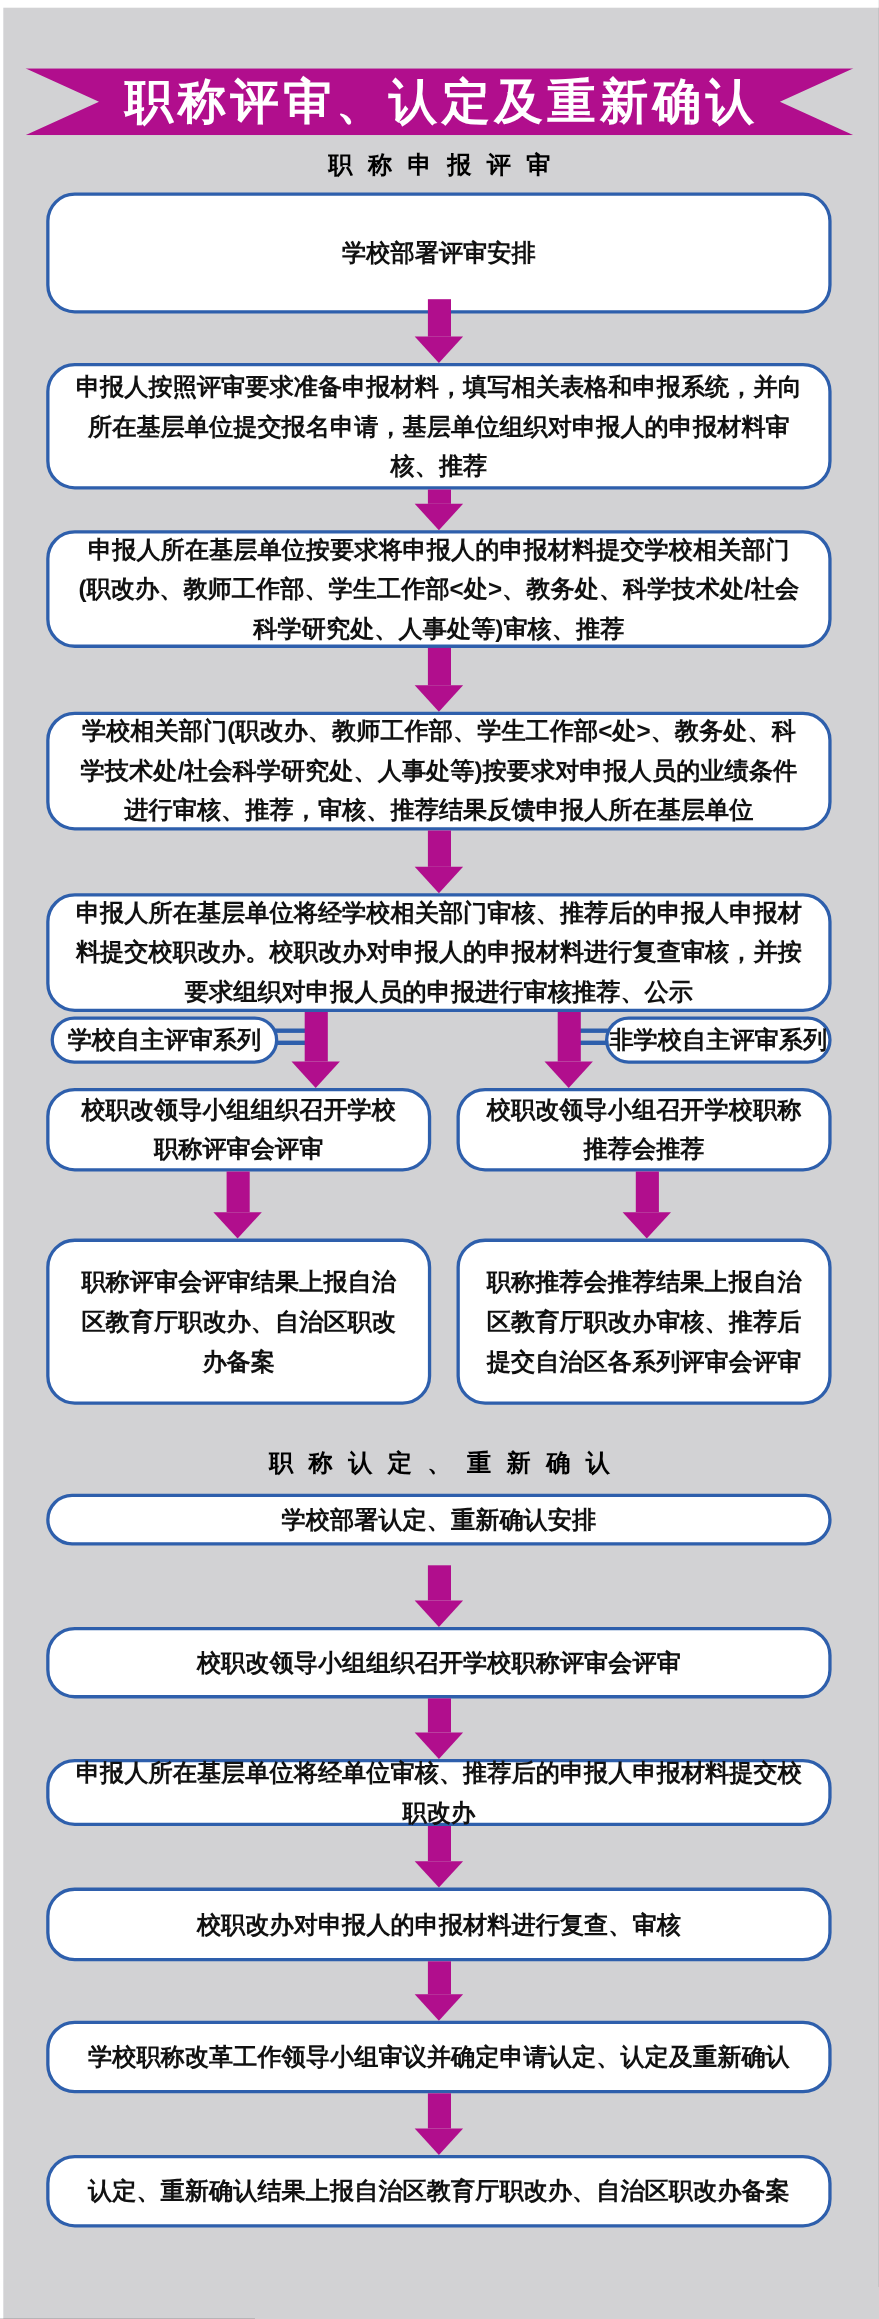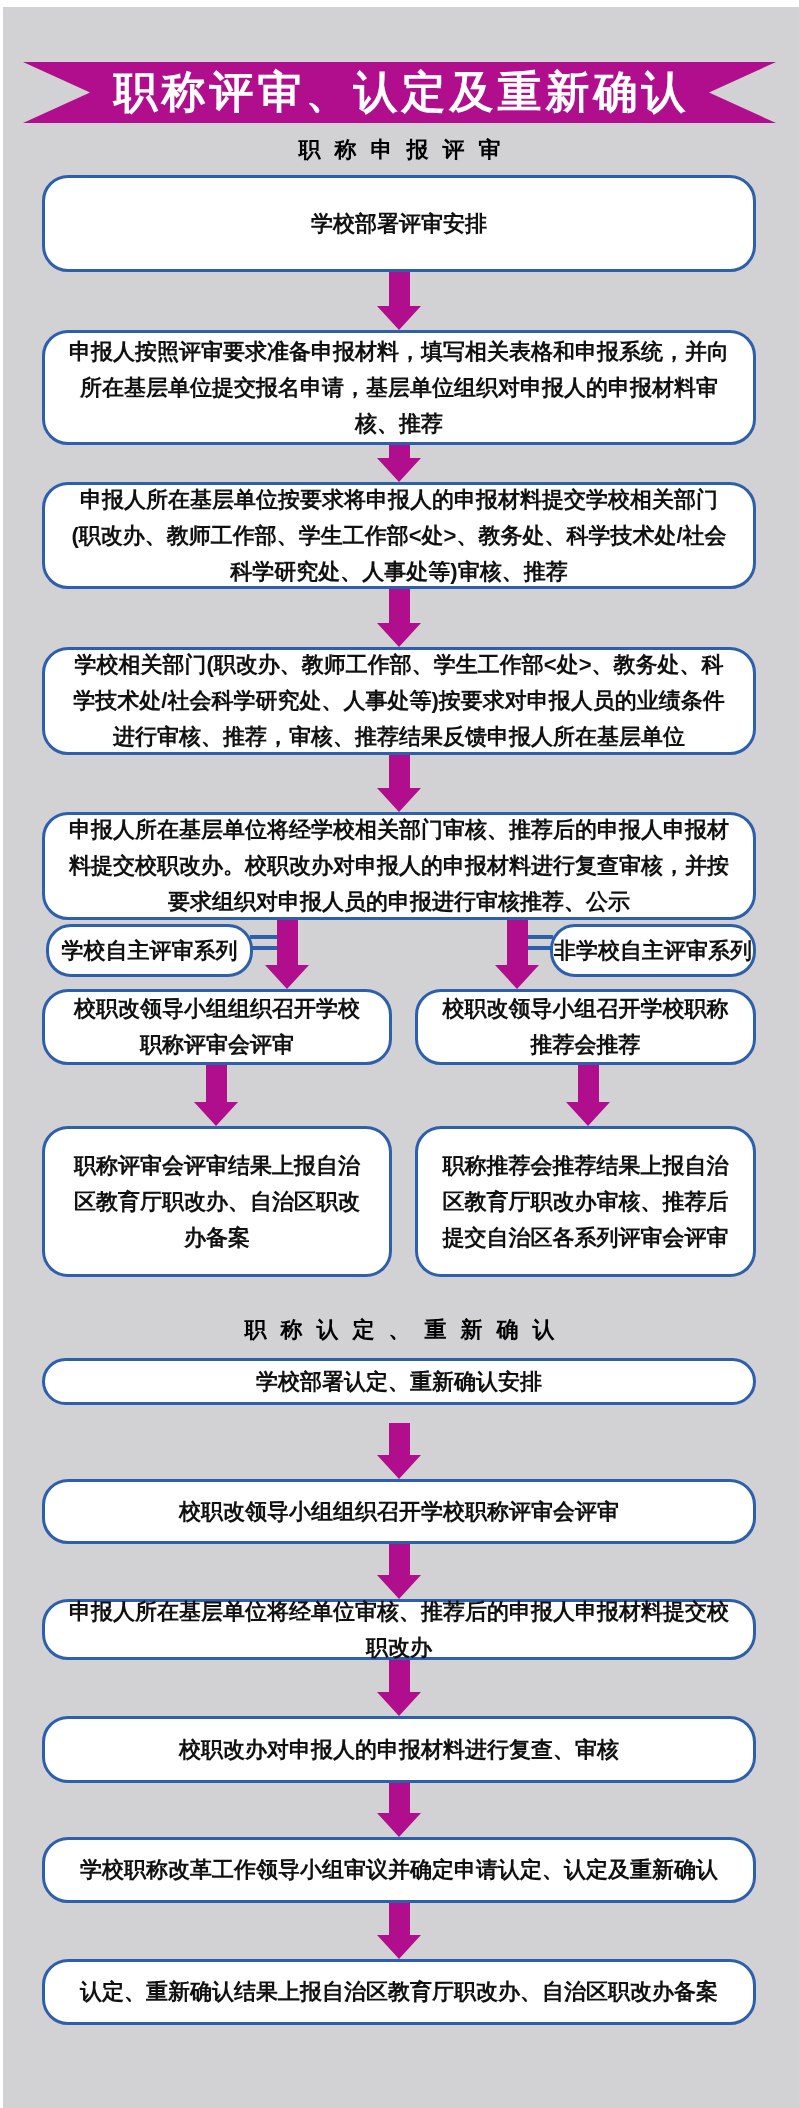--- a/index.html
+++ b/index.html
@@ -38,21 +38,21 @@
     display:flex;align-items:center;justify-content:center;
     text-align:center;color:var(--ink);
     font-size:22px;font-weight:700;line-height:36px;
     padding:2px 22px;
   }
   .box.full{left:42px;width:714px;}
   .box.bleft{left:42px;width:350px;}
   .box.bright{left:415px;width:341px;}
   .pill{
     position:absolute;background:#FFFFFF;border:3px solid var(--blue);
-    border-radius:25px;box-sizing:border-box;height:53px;
+    border-radius:25px;box-sizing:border-box;height:43px;
     display:flex;align-items:center;justify-content:center;
     font-size:22px;font-weight:700;color:var(--ink);white-space:nowrap;
   }
   .arrow{
     position:absolute;width:44px;
     display:flex;flex-direction:column;align-items:center;
   }
   .arrow-stem{width:21px;flex:1 1 auto;background:var(--magenta);}
   .arrow-head{
     width:0;height:0;flex:0 0 auto;
@@ -67,21 +67,21 @@
 <div class="page">
   <div class="edge-top"></div>
   <div class="edge-left"></div>
 
   <div class="ribbon">
     <div class="ribbon-title">职称评审、认定及重新确认</div>
   </div>
 
   <div class="sec-heading" style="top:128px;">职称申报评审</div>
 
-  <div class="box full" style="top:175px;height:97px;">
+  <div class="box full" style="top:175px;height:110px;">
     <span>学校部署评审安排</span>
   </div>
 
   <div class="arrow" style="left:377px;top:272px;height:58px;">
     <div class="arrow-stem"></div>
     <div class="arrow-head"></div>
   </div>
 
   <div class="box full" style="top:330px;height:115px;">
     <span>申报人按照评审要求准备申报材料，填写相关表格和申报系统，并向所在基层单位提交报名申请，基层单位组织对申报人的申报材料审核、推荐</span>

